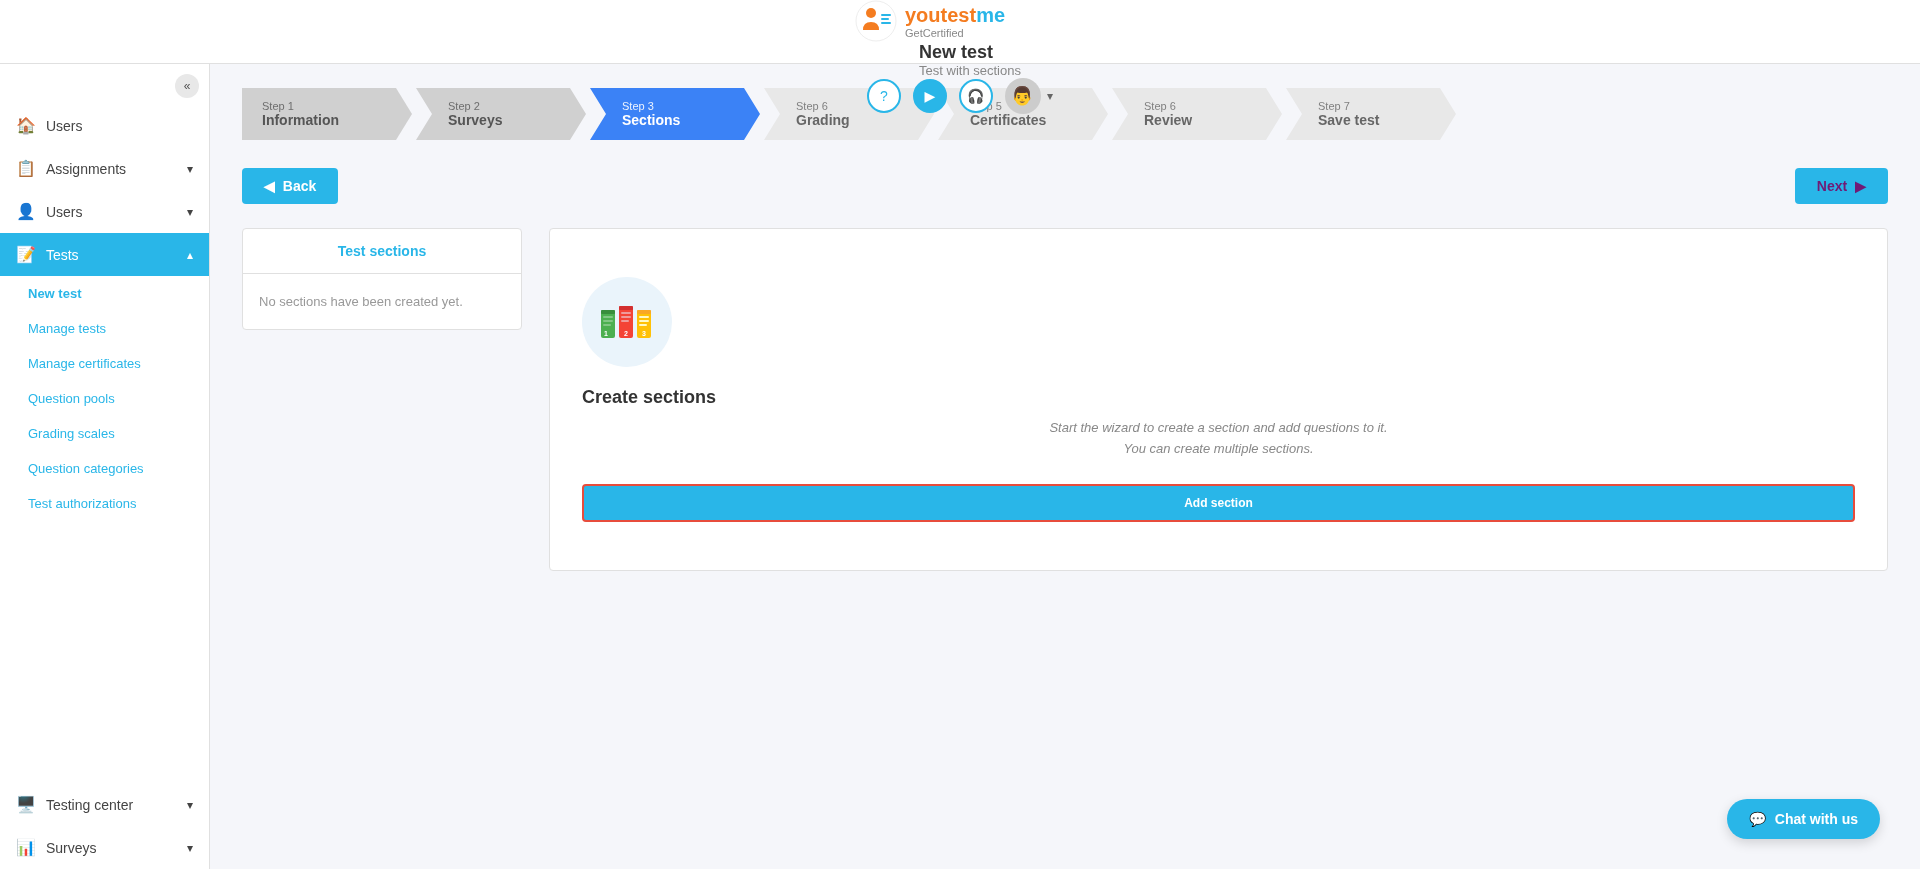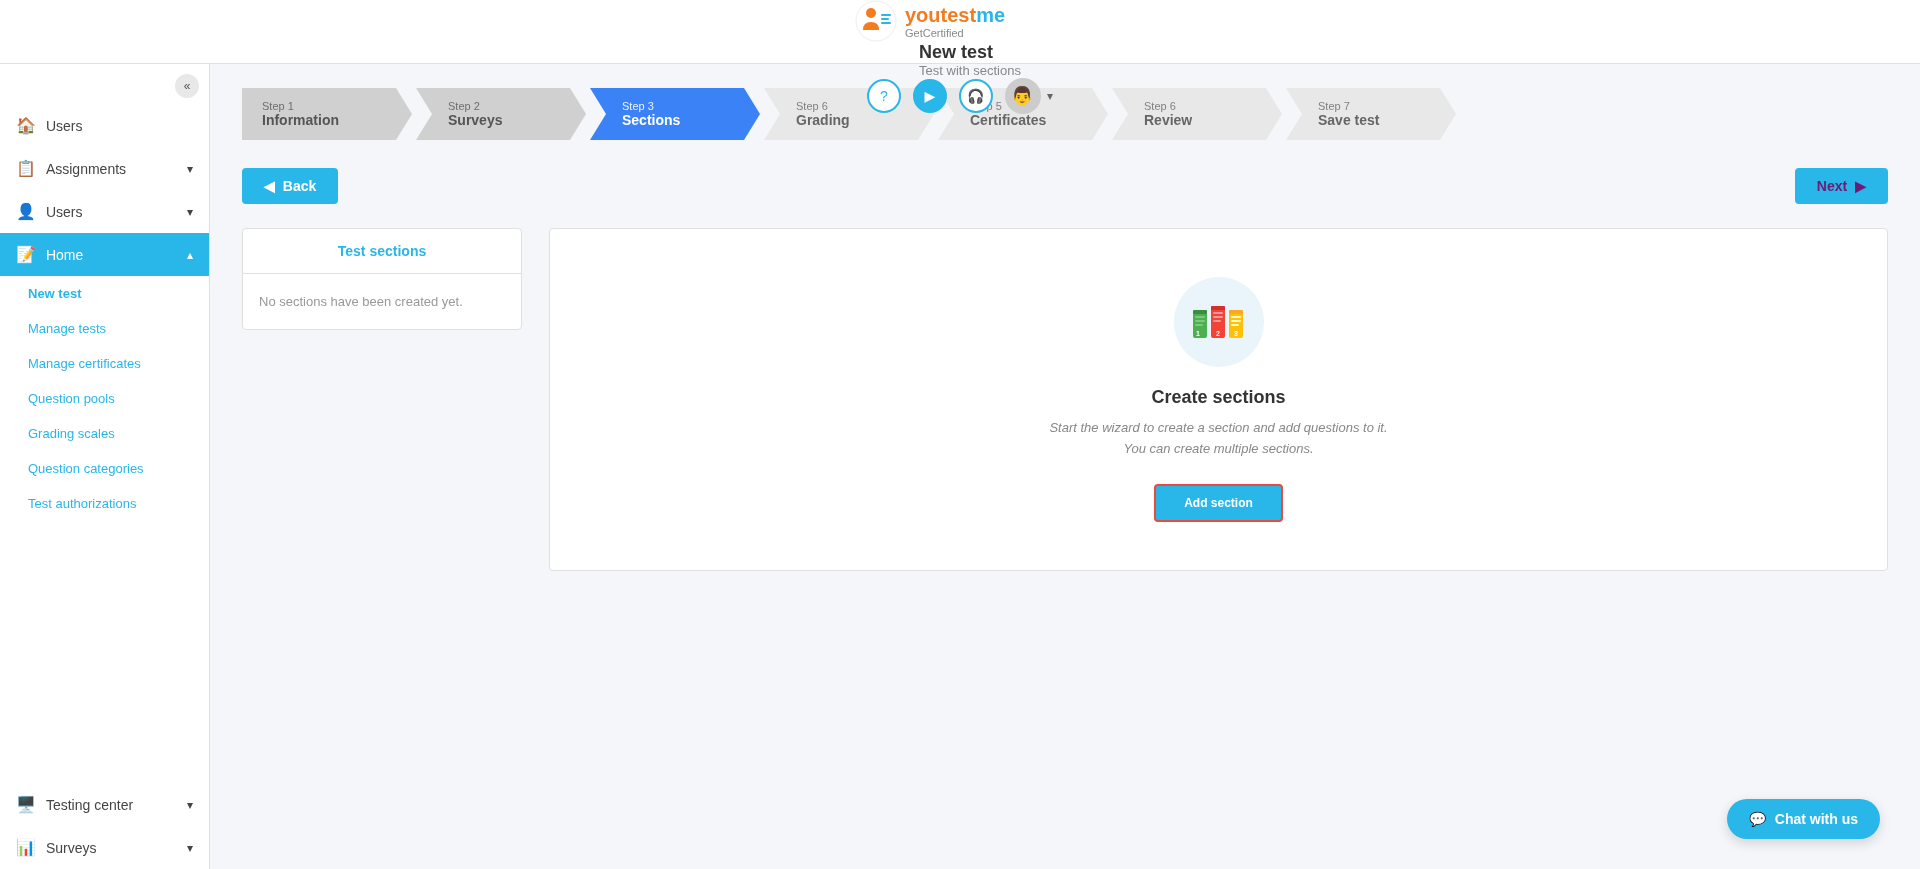--- a/index.html
+++ b/index.html
@@ -259,21 +259,20 @@
       font-size: 13px;
     }
 
     .create-sections-panel {
       flex: 1;
       background: #fff;
       border: 1px solid #e0e0e0;
       border-radius: 4px;
       display: flex;
       flex-direction: column;
-      align-items: center;
       justify-content: center;
       padding: 48px 32px;
       min-height: 280px;
     }
     .books-illustration {
       width: 90px;
       height: 90px;
       background: #eaf4fb;
       border-radius: 50%;
       display: flex;
@@ -381,21 +380,21 @@
     </div>
 
     <div class="sidebar-item">
       <span class="sidebar-item-icon">👤</span>
       <span class="sidebar-item-label">Users</span>
       <span class="sidebar-item-arrow">▾</span>
     </div>
 
     <div class="sidebar-item active">
       <span class="sidebar-item-icon">📝</span>
-      <span class="sidebar-item-label">Home</span>
+      <span class="sidebar-item-label">Tests</span>
       <span class="sidebar-item-arrow">▴</span>
     </div>
 
     <div class="sidebar-submenu">
       <div class="sidebar-submenu-item active-sub">
         <span>New test</span>
       </div>
       <div class="sidebar-submenu-item">
         <span>Manage tests</span>
       </div>

